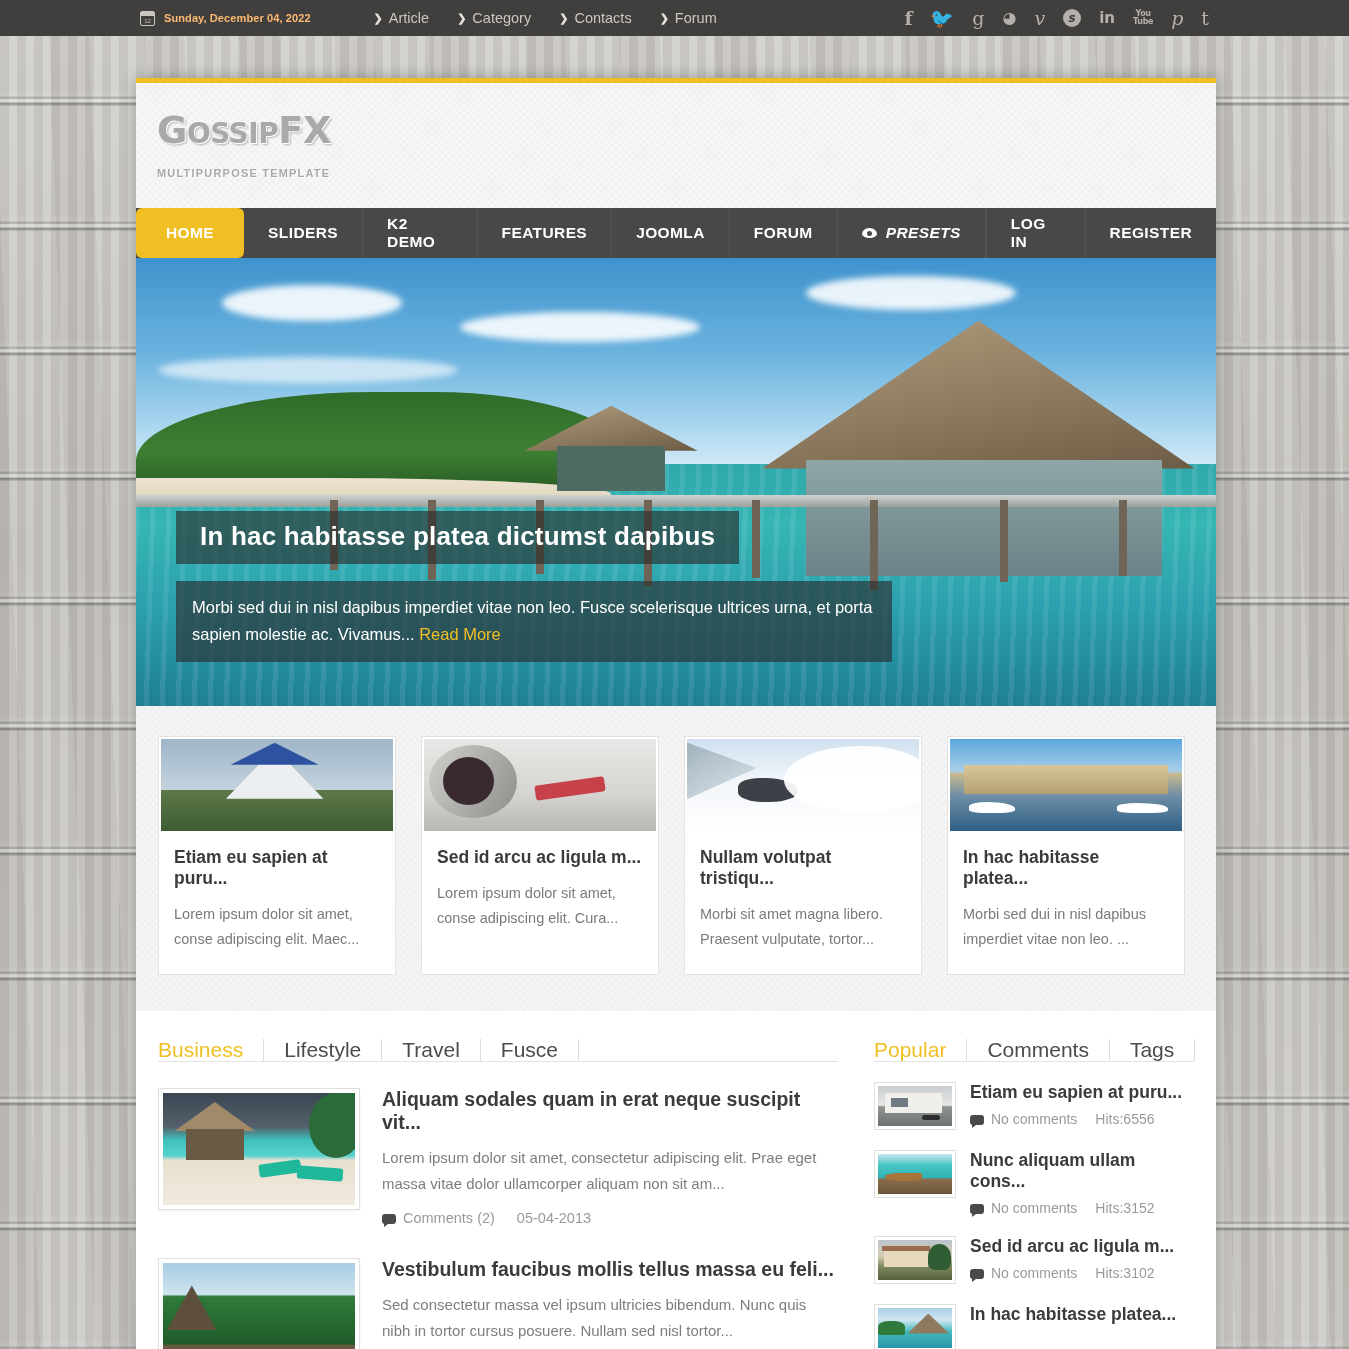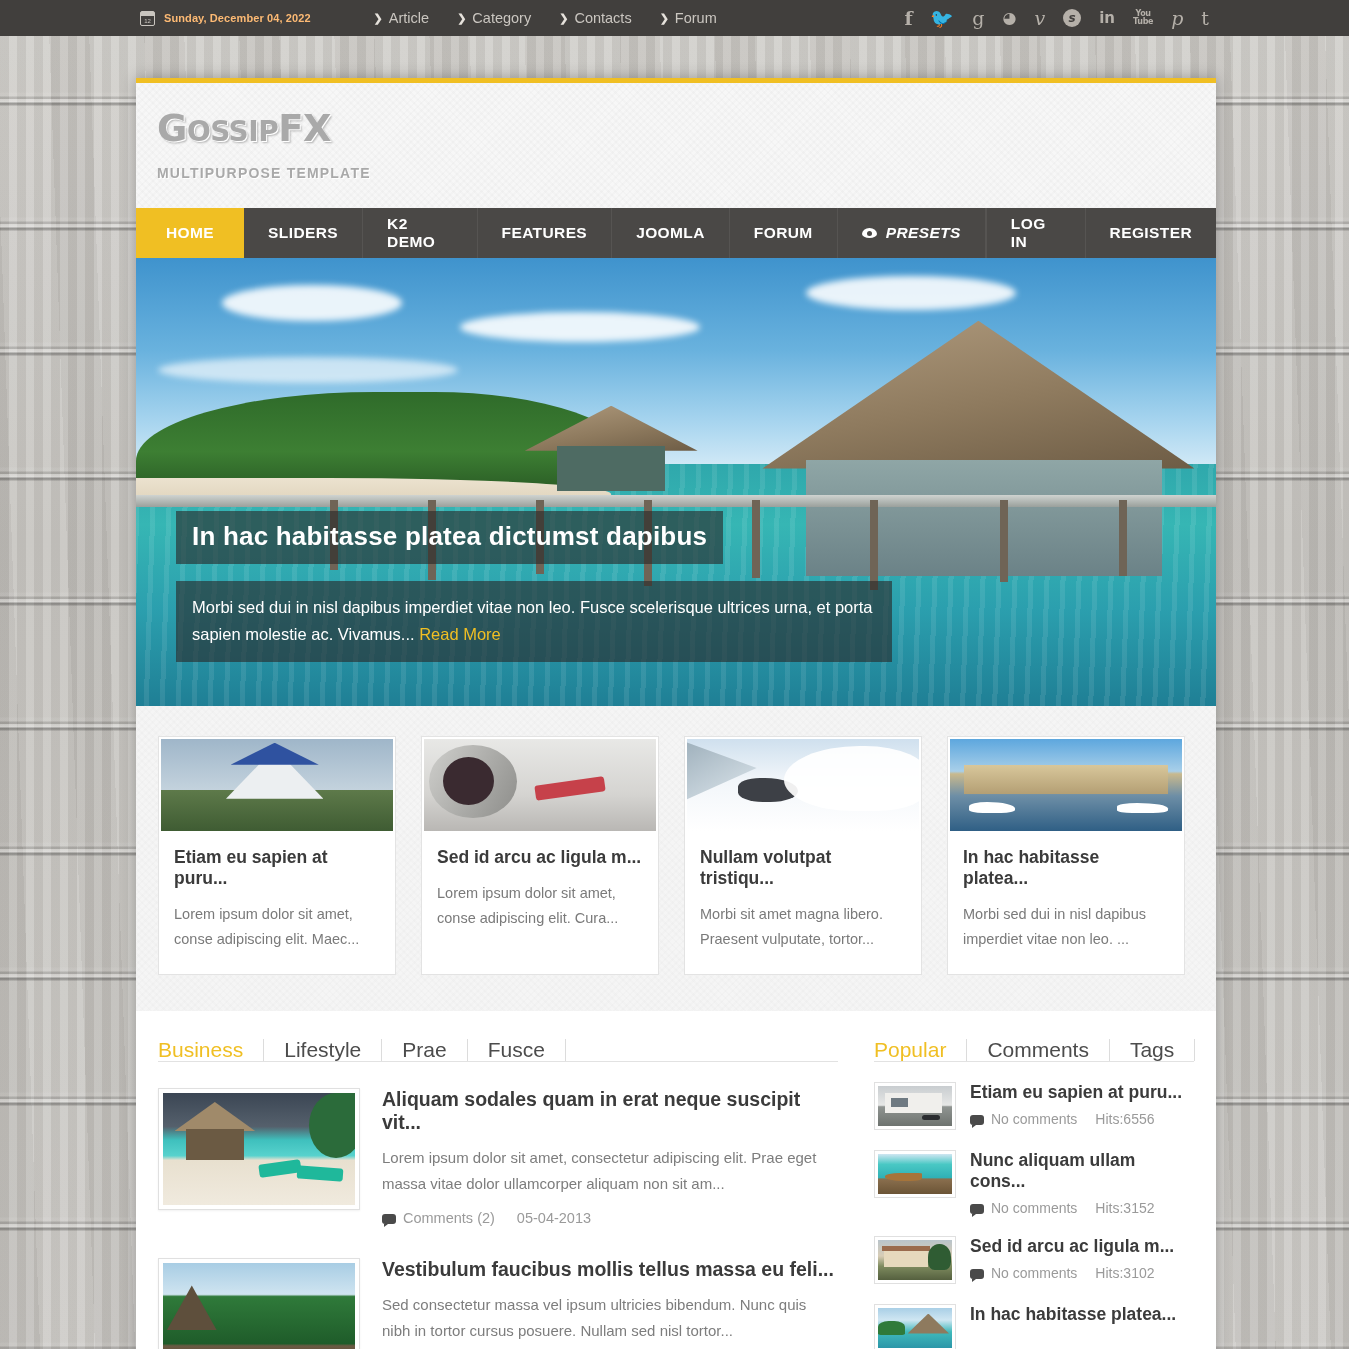--- a/index.html
+++ b/index.html
@@ -79,21 +79,21 @@
   }
   .logo { margin-left:21px; }
   .logo-main {
     font-family:"DejaVu Sans", sans-serif;
     font-size:37px; font-weight:bold; color:#a9a9a9;
     letter-spacing:-.5px; line-height:1;
     text-shadow:1px 1px 0 #fff, 2px 2px 2px rgba(0,0,0,.25);
   }
   .logo-main .small { font-size:28px; }
   .logo-sub {
-    font-size:14px; font-weight:bold; color:#a9a9a9; letter-spacing:1.2px;
+    font-size:11px; font-weight:bold; color:#a9a9a9; letter-spacing:1.2px;
     margin-top:18px; text-shadow:1px 1px 0 #fff;
   }
   .search-wrap {
     margin-left:auto; margin-right:22px; display:flex;
     border:1px solid #dadada; background:#fff; height:34px;
   }
   .search-wrap input {
     border:0; outline:none; width:195px; padding:0 11px;
     font-size:14.5px; color:#888; background:transparent;
     font-family:"Liberation Sans", sans-serif;
@@ -107,21 +107,21 @@
     width:8px; height:2.6px; background:#222; transform:rotate(45deg); }
 
   
   .mainnav { height:50px; background:#4a4846; display:flex; align-items:stretch; }
   .mainnav a {
     color:#fff; text-decoration:none; font-size:15.5px; font-weight:bold;
     letter-spacing:.4px; display:flex; align-items:center; padding:0 24px;
     border-right:1px solid #565452;
     font-family:"Liberation Sans Narrow","Liberation Sans",sans-serif;
   }
-  .mainnav a.active { background:#f0bf23; border-right:0; padding:0 30px; }
+  .mainnav a.active { background:#f0bf23; border-right:0; padding:0 30px;border-radius:6px; }
   .mainnav a.presets { font-style:italic; gap:9px; }
   .eye {
     width:15px; height:10px; border-radius:50% / 60% 60% 40% 40%;
     background:#fff; position:relative; display:inline-block;
   }
   .eye:after { content:""; position:absolute; left:5px; top:2.5px;
     width:5px; height:5px; border-radius:50%; background:#4a4846; }
   .nav-spacer { flex:1; }
   .mainnav a.right { border-right:0; border-left:1px solid #565452; }
 
@@ -154,21 +154,21 @@
   .hut-sm-body { position:absolute; left:39%; top:42%; width:10%; height:10%;
     background:#4e6b63; }
   .pier { position:absolute; left:0; right:0; top:53%; height:12px;
     background:linear-gradient(180deg,#cfd3d0,#9aa09c); }
   .piling { position:absolute; width:8px; background:#6f6456; }
 
   .slide-title {
     position:absolute; left:40px; top:253px;
     background:rgba(40,40,40,.62); color:#fff;
     font-family:"Liberation Sans Narrow","Liberation Sans",sans-serif;
-    font-weight:bold; font-size:26px; padding:10px 16px 12px;
+    font-weight:bold; font-size:26px; padding:10px 24px 12px;
     letter-spacing:.2px;
   }
   .slide-desc {
     position:absolute; left:40px; top:323px; width:716px;
     background:rgba(40,40,40,.62); color:#fff;
     font-size:16.5px; line-height:27px; padding:13px 16px 14px;
   }
   .slide-desc a { color:#f0bf23; text-decoration:none; }
 
   
@@ -391,21 +391,21 @@
     </div>
 
   </div>
 
   <div class="lower">
 
     <div class="col-left">
       <div class="tabs">
         <div class="tab active">Business</div>
         <div class="tab">Lifestyle</div>
-        <div class="tab">Prae</div>
+        <div class="tab">Travel</div>
         <div class="tab">Fusce</div>
       </div>
 
       <div class="post">
         <div class="post-thumb">
           <div>
             <div class="sc" style="background:linear-gradient(180deg,#3b4654 0%,#55606c 30%,#3fc0bd 42%,#57d2cd 56%,#e8e0cf 60%,#f0eade 100%);">
               <div style="position:absolute;left:6%;top:8%;width:42%;height:26%;background:#a08a6a;clip-path:polygon(50% 0,100% 100%,0 100%);"></div>
               <div style="position:absolute;left:12%;top:32%;width:30%;height:28%;background:#6b5a43;"></div>
               <div style="position:absolute;left:50%;top:62%;width:22%;height:12%;background:#1fb89b;border-radius:3px;transform:rotate(-8deg);"></div>

